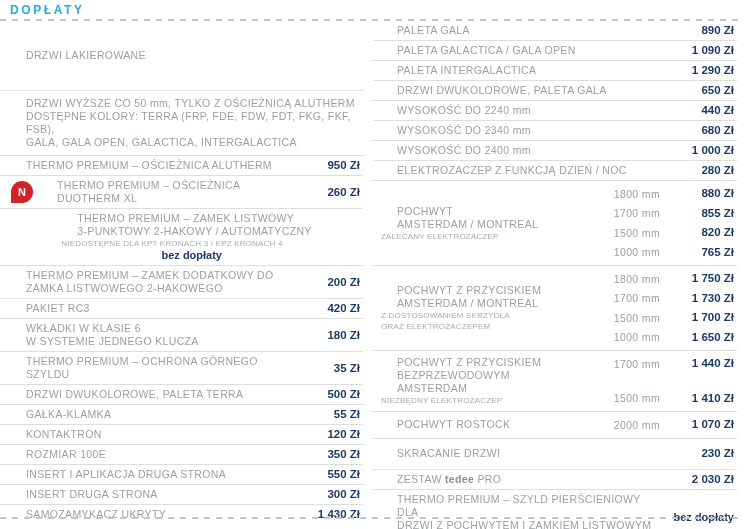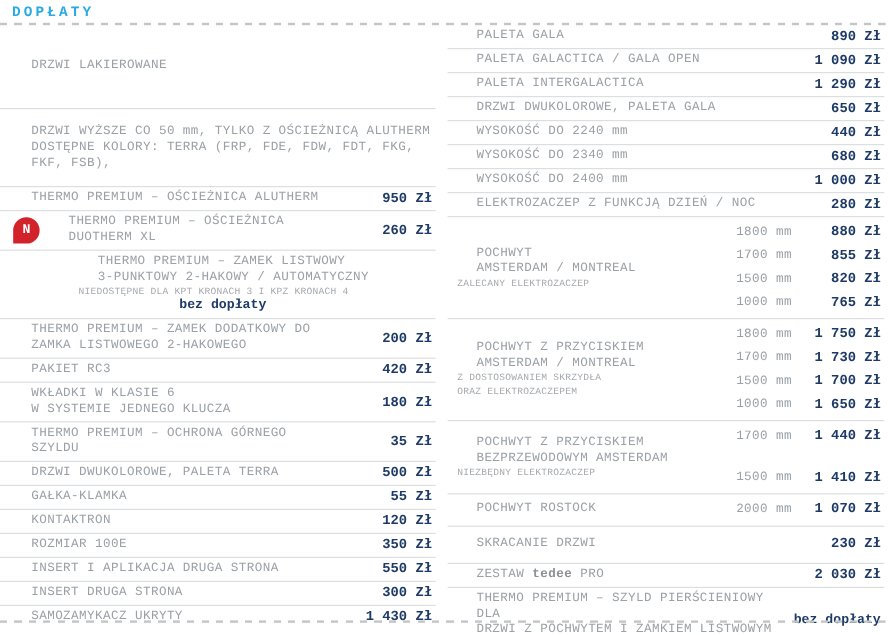--- a/index.html
+++ b/index.html
@@ -1,18 +1,18 @@
 <!DOCTYPE html>
 <html><head>
 <meta charset="utf-8">
 <style>
   html,body{margin:0;padding:0;background:#ffffff;}
   .page{
     position:relative;width:745px;height:529px;background:#ffffff;
-    font-family:Liberation Mono, monospace;overflow:hidden;
+    font-family:Liberation Sans, sans-serif;overflow:hidden;
   }
   .page-title{
     position:absolute;top:3px;left:10px;
     font-size:12px;font-weight:bold;letter-spacing:2.6px;color:#29abe2;
   }
   .dashed{
     position:absolute;left:0;width:738px;height:2px;
     background:repeating-linear-gradient(90deg,#c3c5c7 0 6px,transparent 6px 12px);
   }
   .dashed.top{top:19px}
@@ -62,20 +62,21 @@
   <div class="col" id="col-left">
       <div class="row">
         <div class="lbl">
           <span class="line">DRZWI LAKIEROWANE</span>
         </div>
       </div>
       <div class="row">
         <div class="lbl">
           <span class="line">DRZWI WYŻSZE CO 50 mm, TYLKO Z OŚCIEŻNICĄ ALUTHERM</span>
           <span class="line">DOSTĘPNE KOLORY: TERRA (FRP, FDE, FDW, FDT, FKG, FKF, FSB),</span>
+          <span class="line">GALA, GALA OPEN, GALACTICA, INTERGALACTICA</span>
         </div>
       </div>
       <div class="row">
         <div class="lbl">
           <span class="line">THERMO PREMIUM – OŚCIEŻNICA ALUTHERM</span>
         </div>
         <div class="price">950 Zł</div>
       </div>
       <div class="row">
         <span class="badge">N</span>

